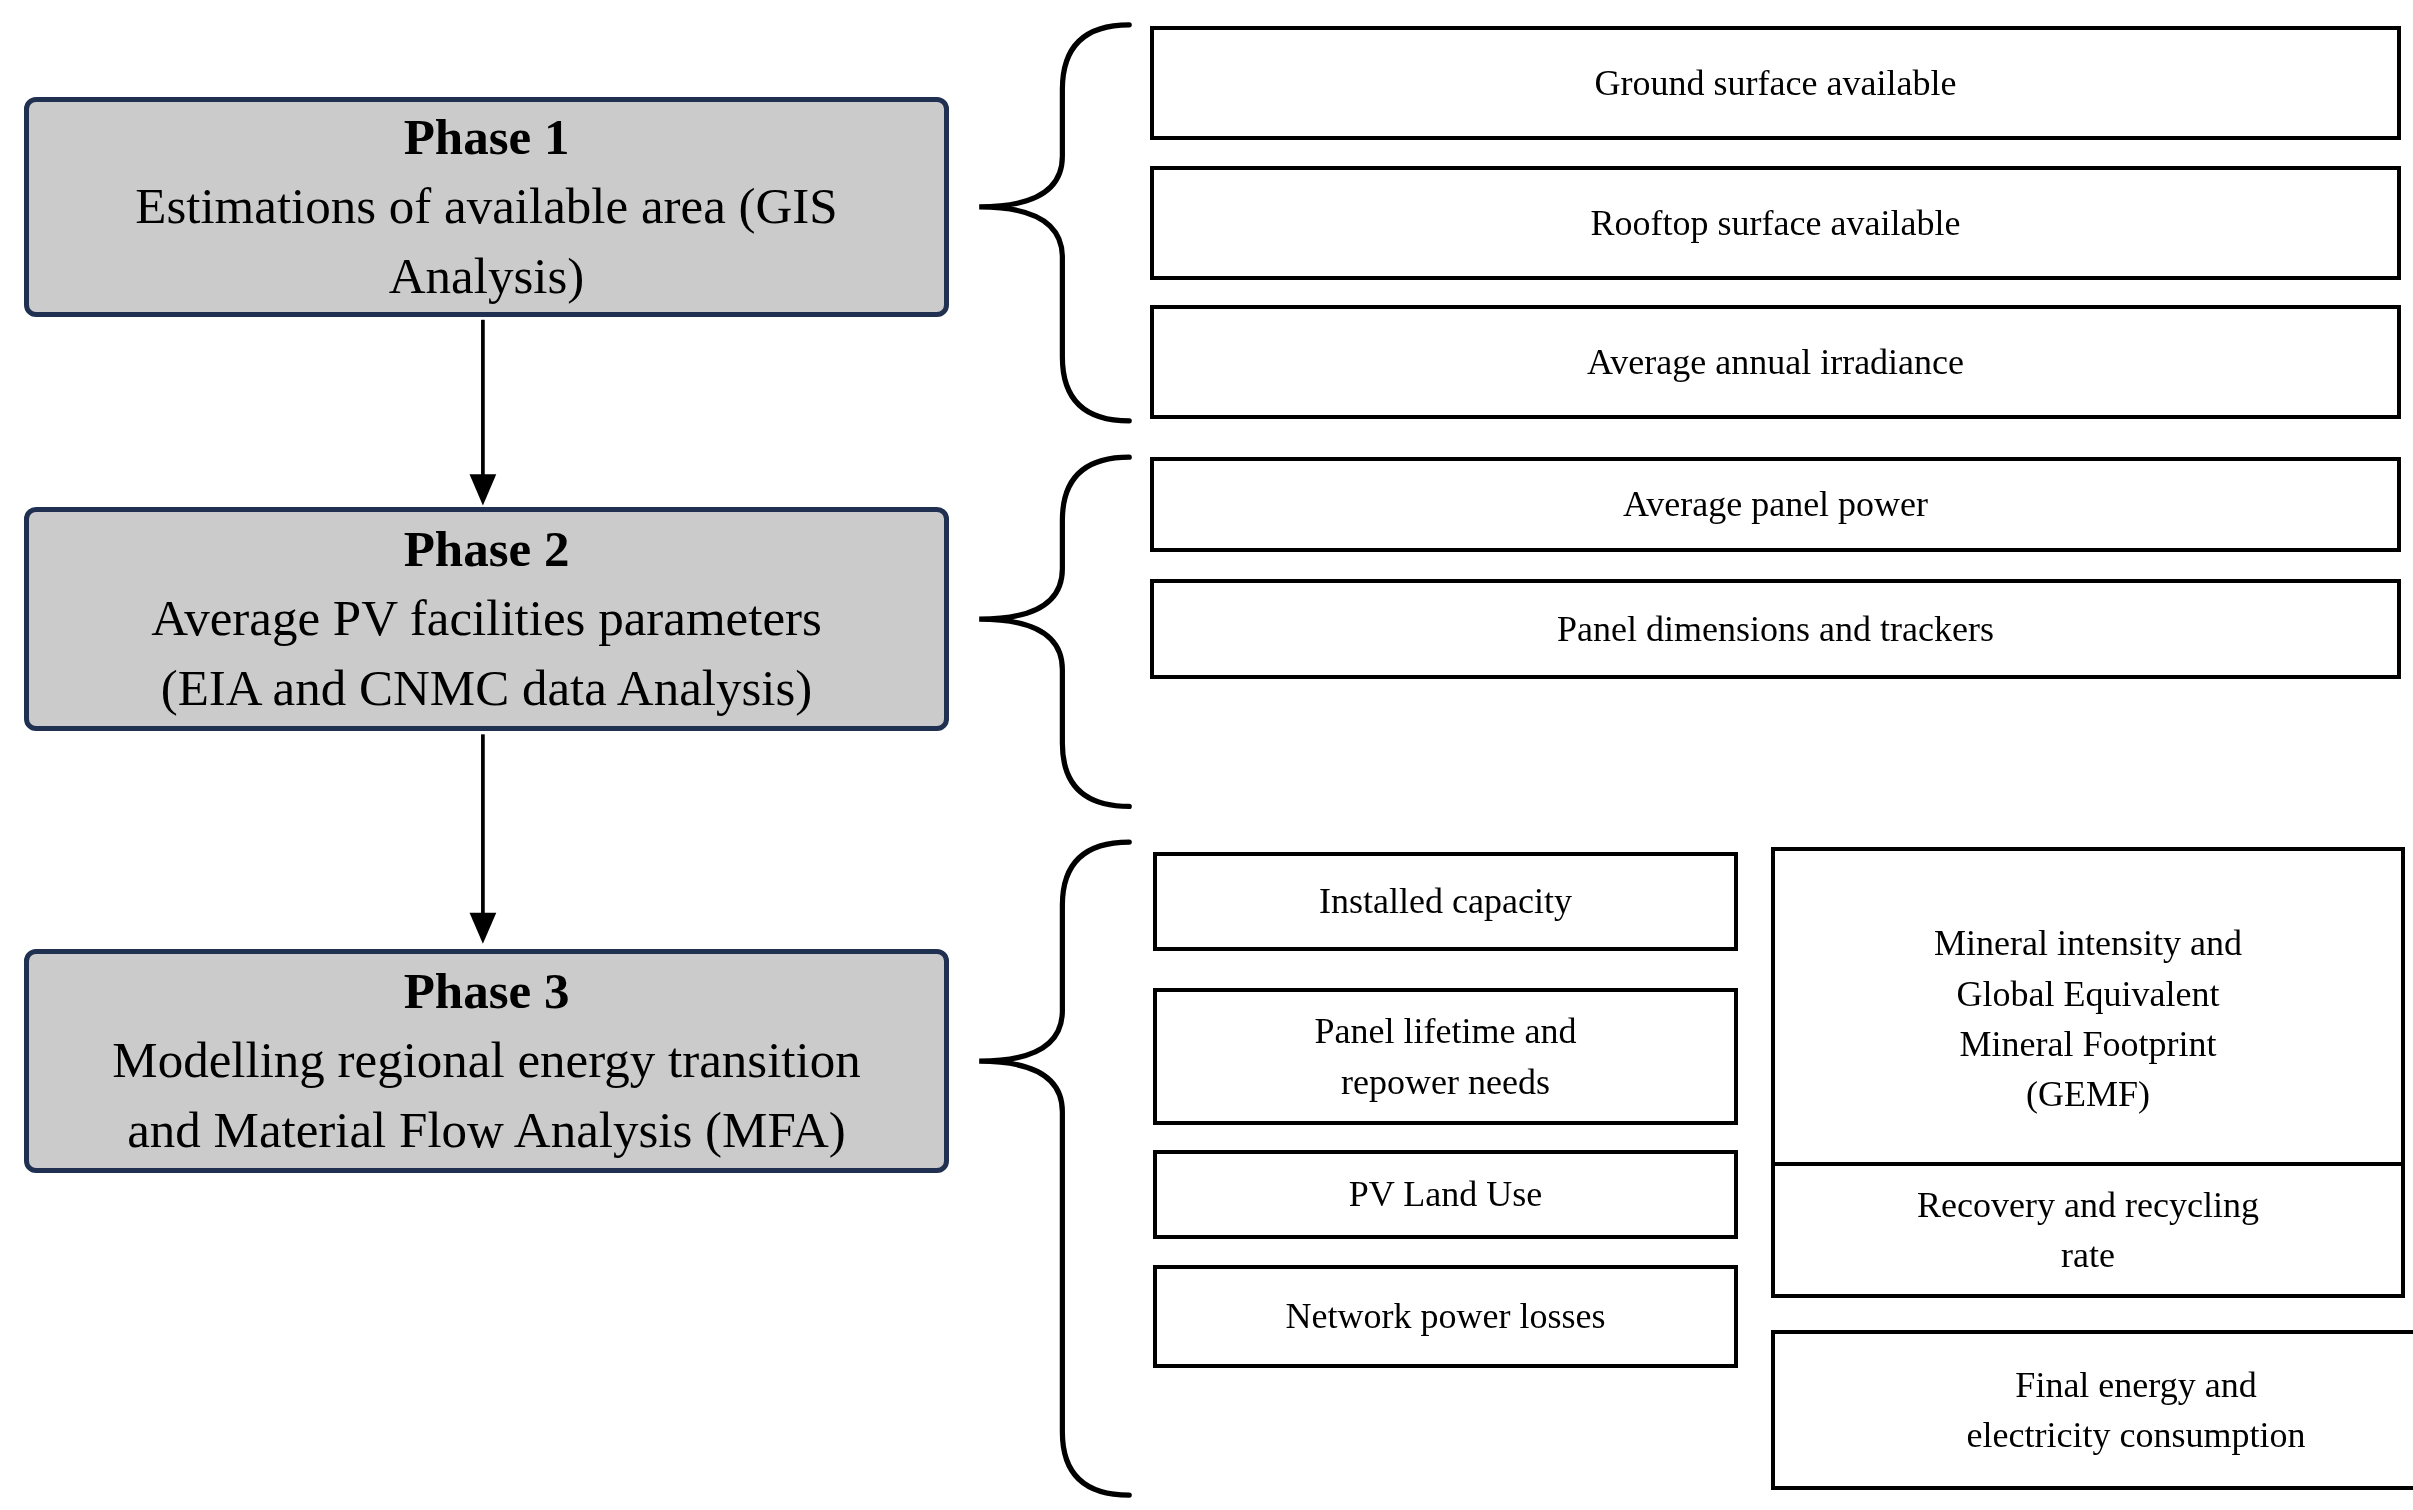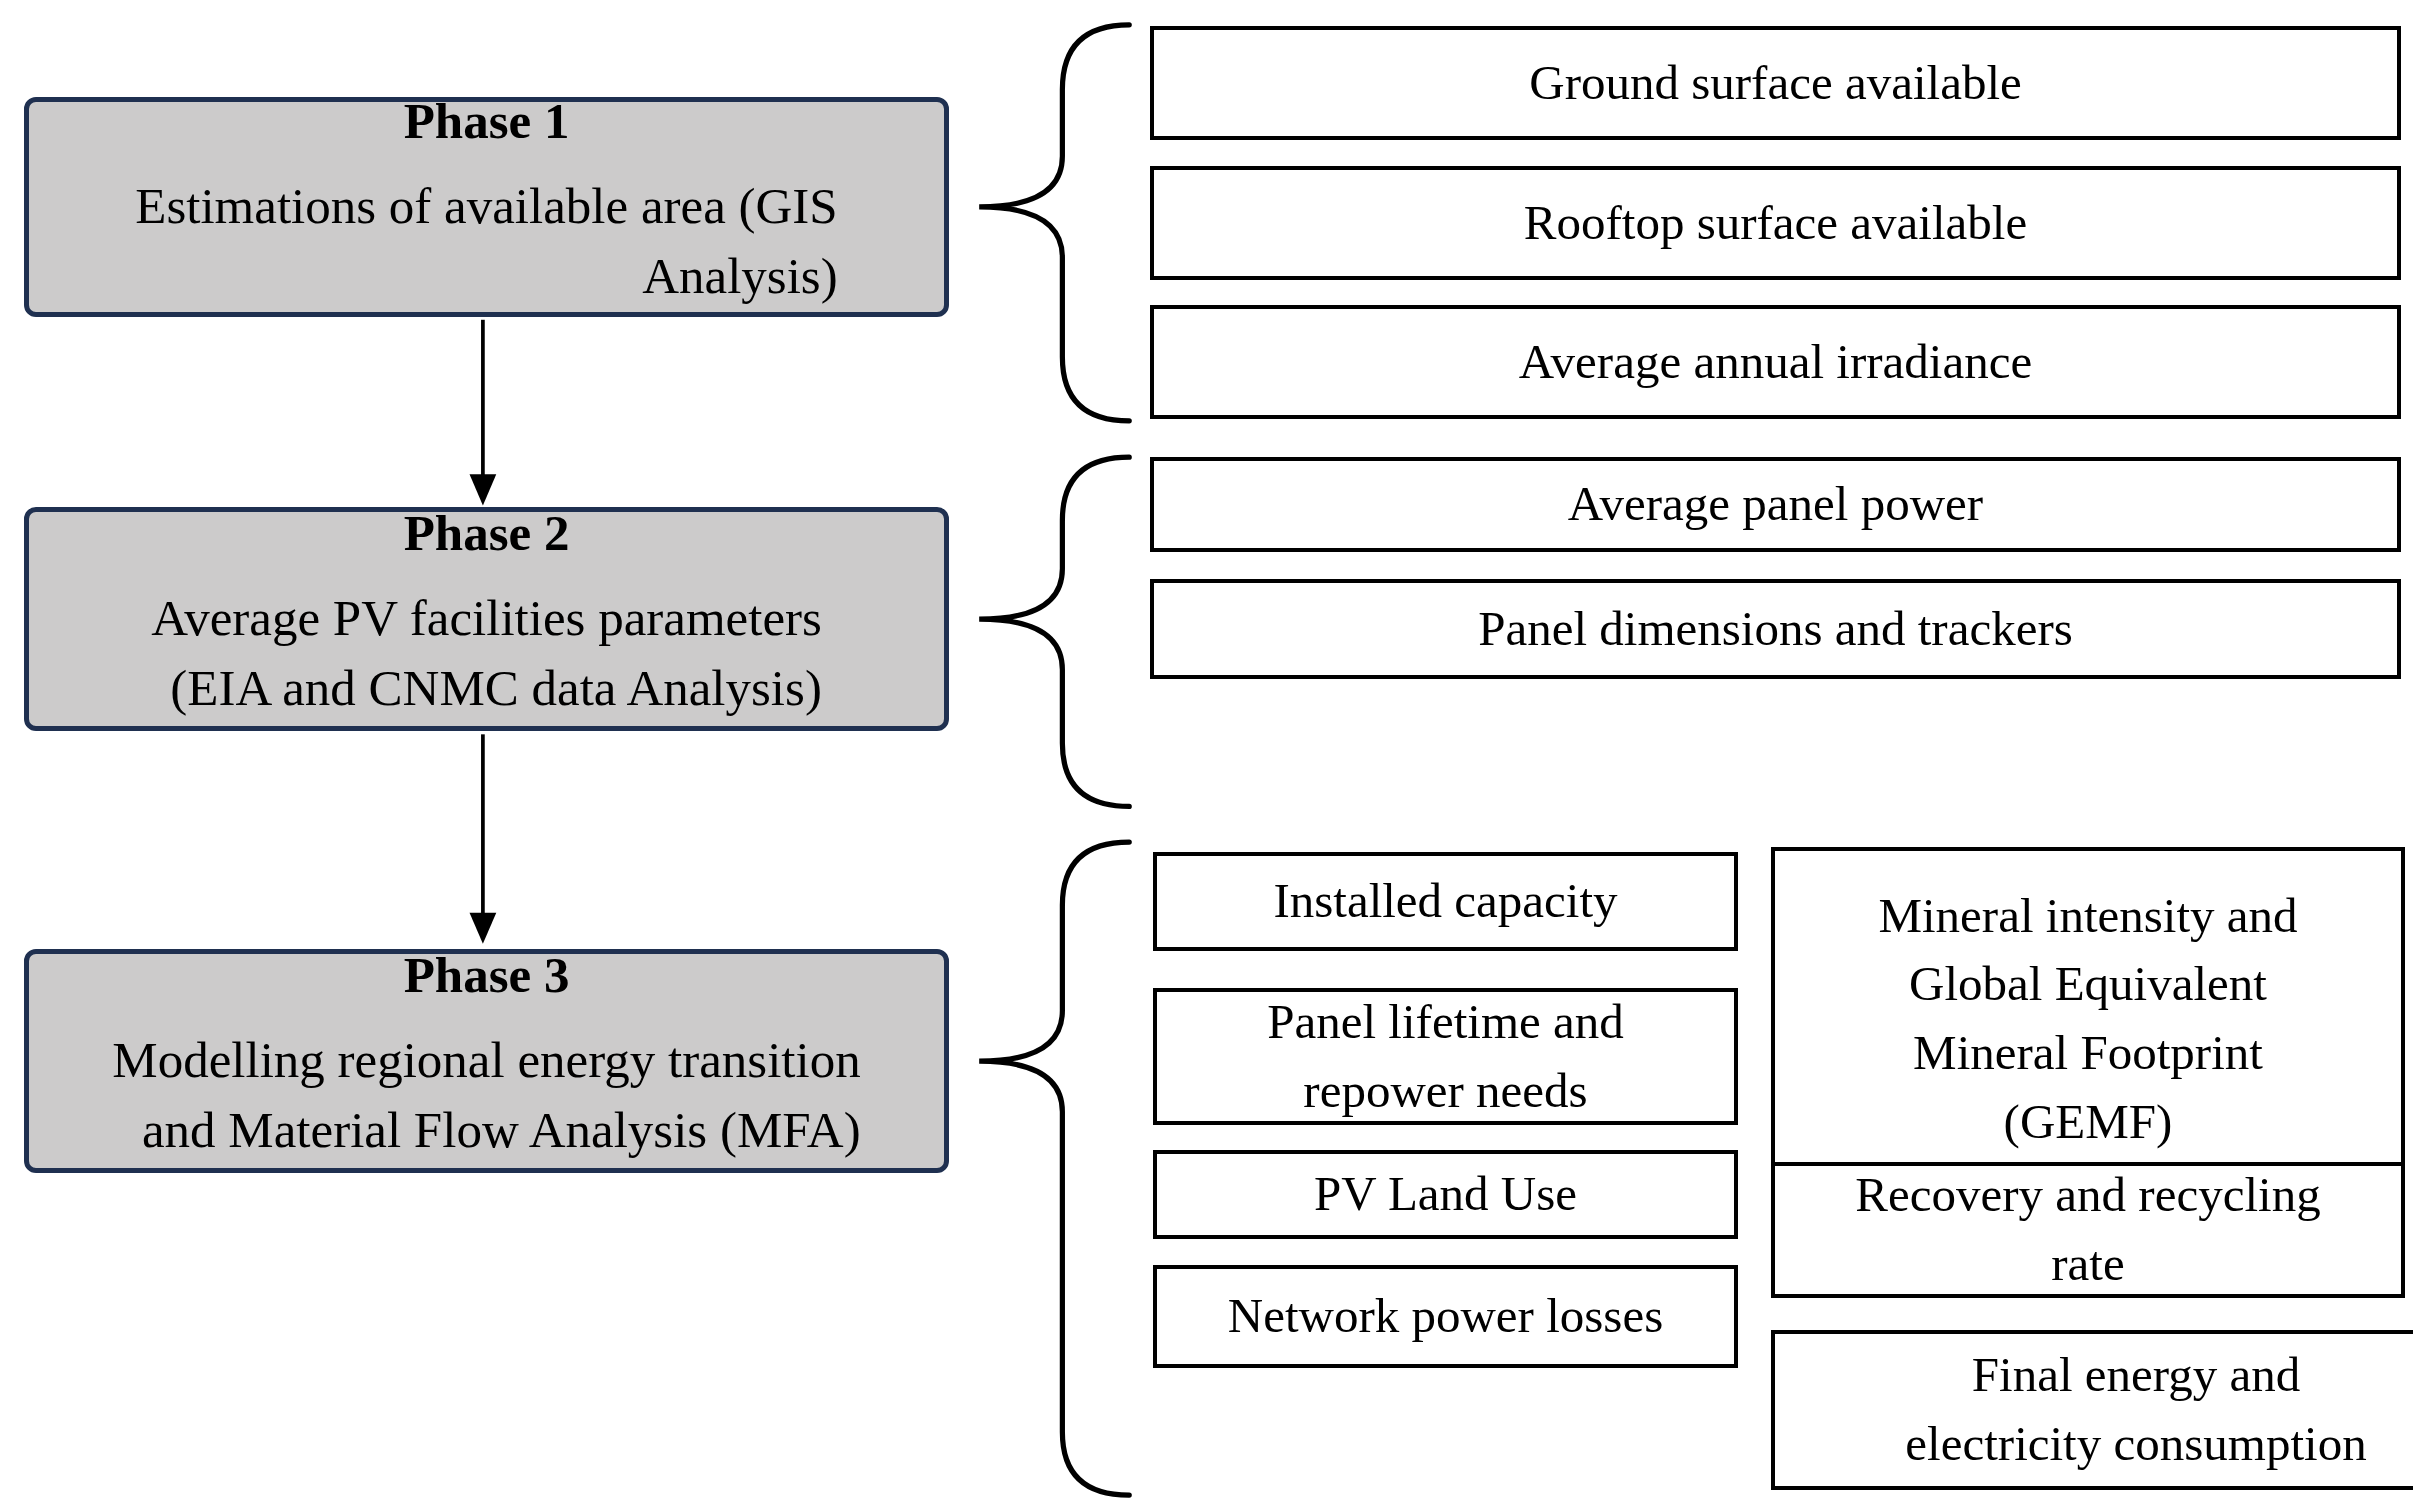--- a/index.html
+++ b/index.html
@@ -29,28 +29,28 @@
     background:var(--phase-fill);
     border:5.2px solid var(--phase-border);
     border-radius:12px;
     display:flex;flex-direction:column;justify-content:center;align-items:center;
     text-align:center;
   }
   .phase h2{
     margin:0;font-size:51px;font-weight:bold;line-height:1.36;letter-spacing:0;
   }
   .phase p{
-    margin:16px;font-size:51px;line-height:1.36;white-space:pre-line;text-align:right;
+    margin:0;font-size:51px;line-height:1.36;white-space:pre-line;
   }
   .wbox{
     position:absolute;box-sizing:border-box;
     background:var(--background);
     border:4.5px solid var(--box-border);
     display:flex;align-items:center;justify-content:center;
-    text-align:center;font-size:49px;line-height:1.4;white-space:pre-line;
+    text-align:center;font-size:36px;line-height:1.4;white-space:pre-line;
     padding:0 7.4px;
   }
 </style>
 </head>
 <body>
 
 <div class="canvas">
 
   <svg class="overlay" viewBox="0 0 3248 2033" xmlns="http://www.w3.org/2000/svg">
 

